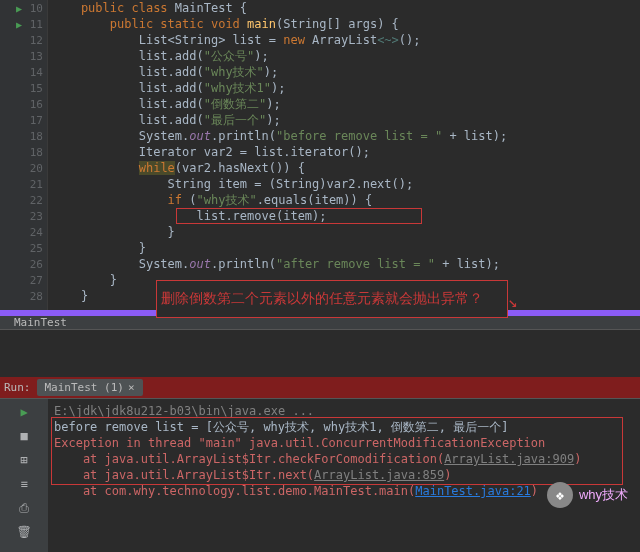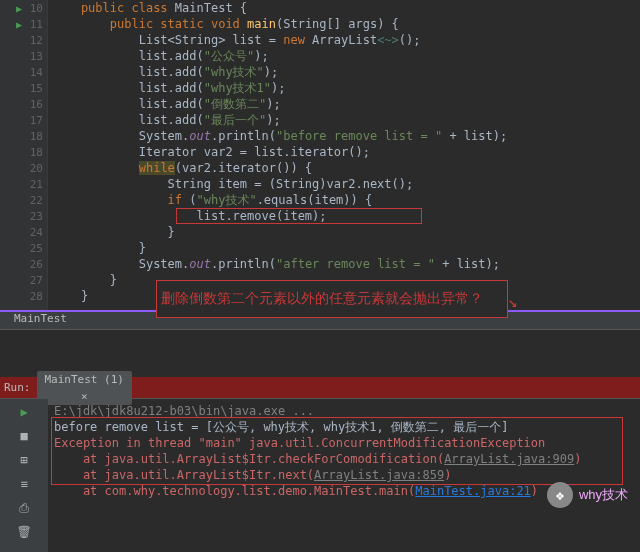--- a/index.html
+++ b/index.html
@@ -13,26 +13,26 @@
 .kw { color: #cc7832; }
 .str { color: #6a8759; }
 .cls { color: #a9b7c6; }
 .mth { color: #ffc66d; }
 .static-field { color: #9876aa; font-style: italic; }
 .gen { color: #507874; }
 .hl-while { background: #4a4a2a; }
 .red-box-1 { position: absolute; border: 1px solid #c93838; left: 128px; top: 208px; width: 246px; height: 16px; pointer-events: none; }
 .annotation { position: absolute; left: 108px; top: 280px; width: 352px; height: 38px; border: 1px solid #c93838; background: #2b2b2b; color: #c93838; font-size: 14px; font-family: sans-serif; display: flex; align-items: center; padding-left: 4px; }
 .arrow { position: absolute; left: 460px; top: 292px; color: #c93838; font-size: 16px; pointer-events: none; }
-.tab-bar { height: 19px; background: #3c3f41; display: flex; align-items: flex-start; padding-left: 6px; border-top: 2px solid #8b5cf6; }
+.tab-bar { height: 19px; background: #3c3f41; display: flex; align-items: flex-end; padding-left: 6px; border-top: 6px solid #8b5cf6; }
 .tab { font-size: 11px; color: #bbbbbb; padding: 0 8px; }
 .run-panel { height: 223px; display: flex; flex-direction: column; background: #2b2b2b; border-top: 1px solid #555; }
 .run-header { height: 22px; background: #7f1d1d; display: flex; align-items: center; padding-left: 4px; font-size: 11px; border-bottom: 1px solid #555; margin-top: 47px; }
 .run-header-label { color: #bbbbbb; margin-right: 6px; }
-.run-tab { background: #4e5254; padding: 2px 8px; border-radius: 2px; color: #bbbbbb; display: flex; align-items: center; gap: 4px; flex-direction: column; }
+.run-tab { background: #4e5254; padding: 2px 8px; border-radius: 2px; color: #bbbbbb; display: flex; align-items: center; gap: 4px; }
 .run-body { flex: 1; display: flex; position: relative; }
 .run-gutter { width: 48px; background: #3c3f41; display: flex; flex-direction: column; align-items: center; padding-top: 6px; gap: 10px; flex-shrink: 0; }
 .run-gutter .ricon { font-size: 12px; color: #afb1b3; }
 .run-gutter .play { color: #499c54; }
 .console { flex: 1; padding: 4px 6px; font-size: 12px; line-height: 16px; position: relative; }
 .console-line { white-space: pre; }
 .dim { color: #808080; }
 .err { color: #cc6666; }
 .link { color: #287bde; text-decoration: underline; }
 .link-g { color: #808080; text-decoration: underline; }
@@ -70,21 +70,21 @@
     <div class="code-line"><span class="kw">    public class </span><span class="cls">MainTest {</span></div>
       <div class="code-line"><span class="kw">        public static void </span><span class="mth">main</span><span class="cls">(String[] args) {</span></div>
       <div class="code-line"><span class="cls">            List&lt;String&gt; list = </span><span class="kw">new </span><span class="cls">ArrayList</span><span class="gen">&lt;~&gt;</span><span class="cls">();</span></div>
       <div class="code-line"><span class="cls">            list.add(</span><span class="str">"公众号"</span><span class="cls">);</span></div>
       <div class="code-line"><span class="cls">            list.add(</span><span class="str">"why技术"</span><span class="cls">);</span></div>
       <div class="code-line"><span class="cls">            list.add(</span><span class="str">"why技术1"</span><span class="cls">);</span></div>
       <div class="code-line"><span class="cls">            list.add(</span><span class="str">"倒数第二"</span><span class="cls">);</span></div>
       <div class="code-line"><span class="cls">            list.add(</span><span class="str">"最后一个"</span><span class="cls">);</span></div>
       <div class="code-line"><span class="cls">            System.</span><span class="static-field">out</span><span class="cls">.println(</span><span class="str">"before remove list = "</span><span class="cls"> + list);</span></div>
       <div class="code-line"><span class="cls">            Iterator var2 = list.iterator();</span></div>
-      <div class="code-line"><span class="cls">            </span><span class="hl-while kw">while</span><span class="cls">(var2.iterator()) {</span></div>
+      <div class="code-line"><span class="cls">            </span><span class="hl-while kw">while</span><span class="cls">(var2.hasNext()) {</span></div>
       <div class="code-line"><span class="cls">                String item = (String)var2.next();</span></div>
       <div class="code-line"><span class="cls">                </span><span class="kw">if </span><span class="cls">(</span><span class="str">"why技术"</span><span class="cls">.equals(item)) {</span></div>
       <div class="code-line"><span class="cls">                    list.remove(item);</span></div>
       <div class="code-line"><span class="cls">                }</span></div>
       <div class="code-line"><span class="cls">            }</span></div>
       <div class="code-line"><span class="cls">            System.</span><span class="static-field">out</span><span class="cls">.println(</span><span class="str">"after remove list = "</span><span class="cls"> + list);</span></div>
       <div class="code-line"><span class="cls">        }</span></div>
       <div class="code-line"><span class="cls">    }</span></div>
       <div class="red-box-1"></div>
     <div class="annotation">删除倒数第二个元素以外的任意元素就会抛出异常？</div>

